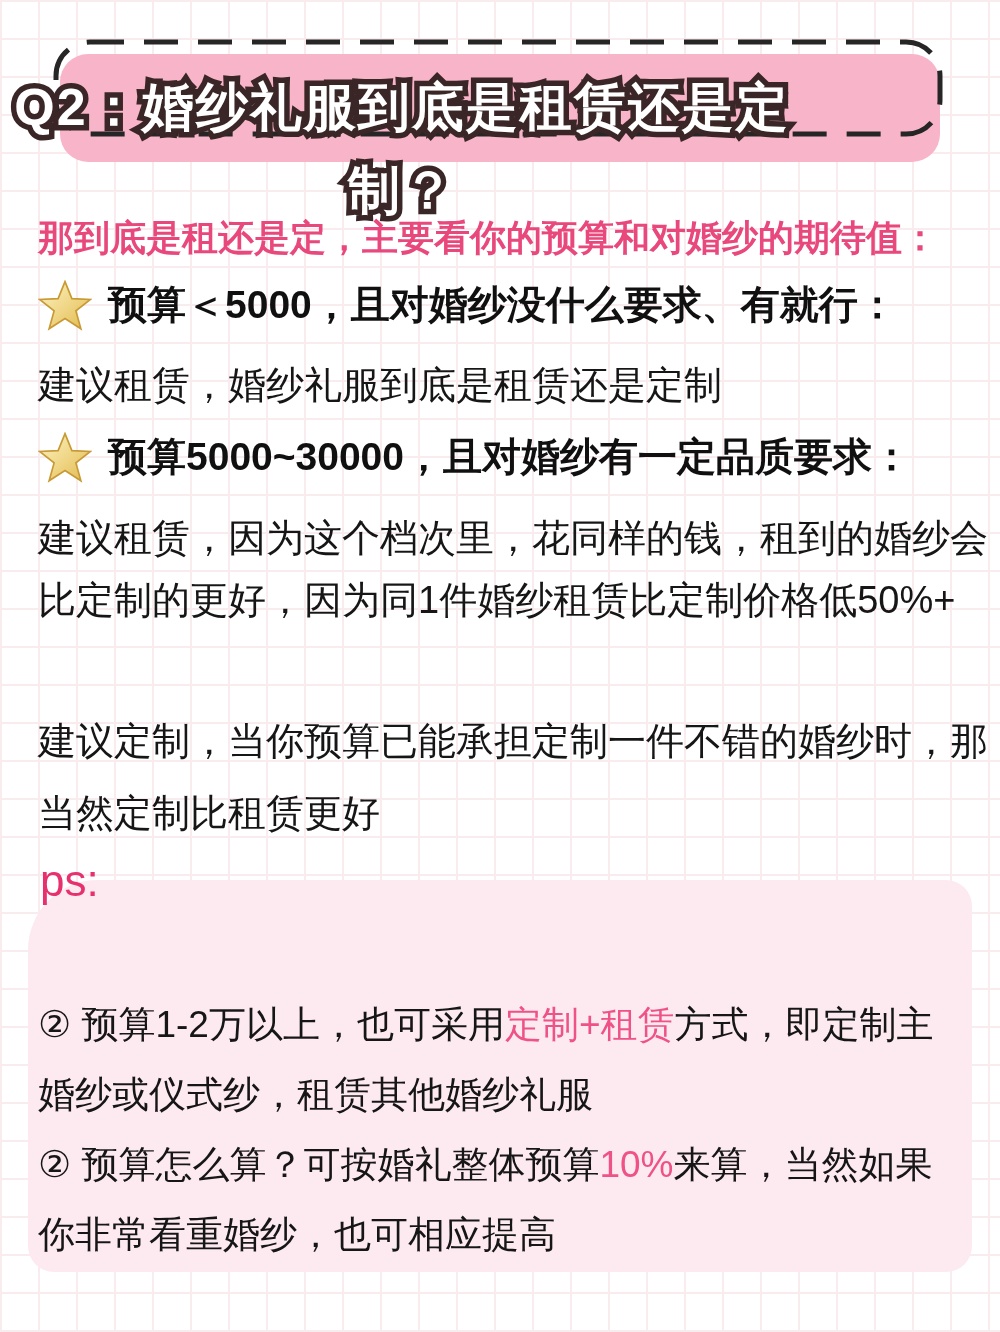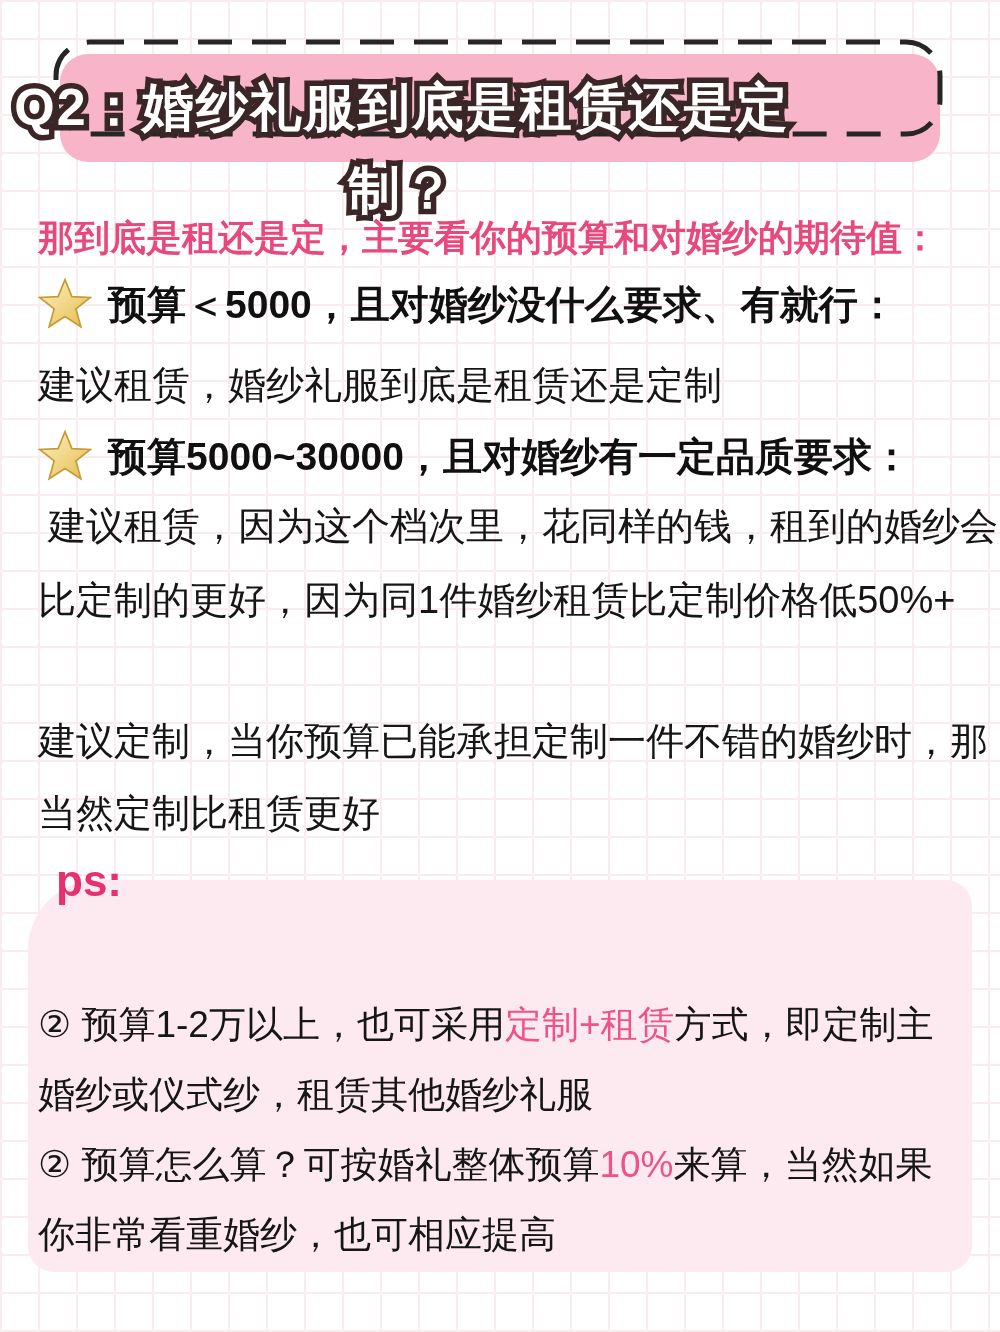--- a/index.html
+++ b/index.html
@@ -32,37 +32,37 @@
   .banner-text .txt-outline{
     position:absolute;left:0;top:0;width:100%;
     -webkit-text-stroke:11px #3a2626;color:#3a2626;
   }
   .banner-text .txt-fill{position:relative;color:#ffffff;}
 
   
   .abs{position:absolute;left:38px;white-space:nowrap;}
   .intro{top:214px;font-size:36px;font-weight:700;color:#e8487c;}
   .body-line{font-size:38px;font-weight:500;color:#161616;}
-  .star-row{display:flex;align-items:flex-start;gap:16px;}
+  .star-row{display:flex;align-items:flex-end;gap:16px;}
   .star-row .heading{font-size:39px;font-weight:700;color:#101010;}
   .star-ico{width:54px;height:52px;flex:0 0 auto;}
 
   .row-s1{top:278px;}
   .row-b1{top:360px;}
   .row-s2{top:430px;}
-  .row-b2a{top:501px;padding-left:10px;}
+  .row-b2a{top:513px;}
   .row-b2b{top:575px;}
   .row-s3{top:643px;}
   .row-b3a{top:716px;}
   .row-b3b{top:788px;}
 
   
   .ps-label{
     position:absolute;left:40px;top:856px;
-    font-size:44px;font-weight:700;color:#e7306e;z-index:2;padding-left:16px;
+    font-size:44px;font-weight:400;color:#e7306e;z-index:2;
   }
   .ps-box{
     position:absolute;left:28px;top:880px;width:944px;height:392px;
     background:#fdeaf0;border-radius:26px;border-top-left-radius:70px;z-index:1;
   }
   .box-line{font-size:37px;font-weight:500;color:#161616;z-index:2;}
   .row-p1{top:928px;}
   .row-p2{top:1000px;}
   .row-p3{top:1070px;}
   .row-p4{top:1140px;}

